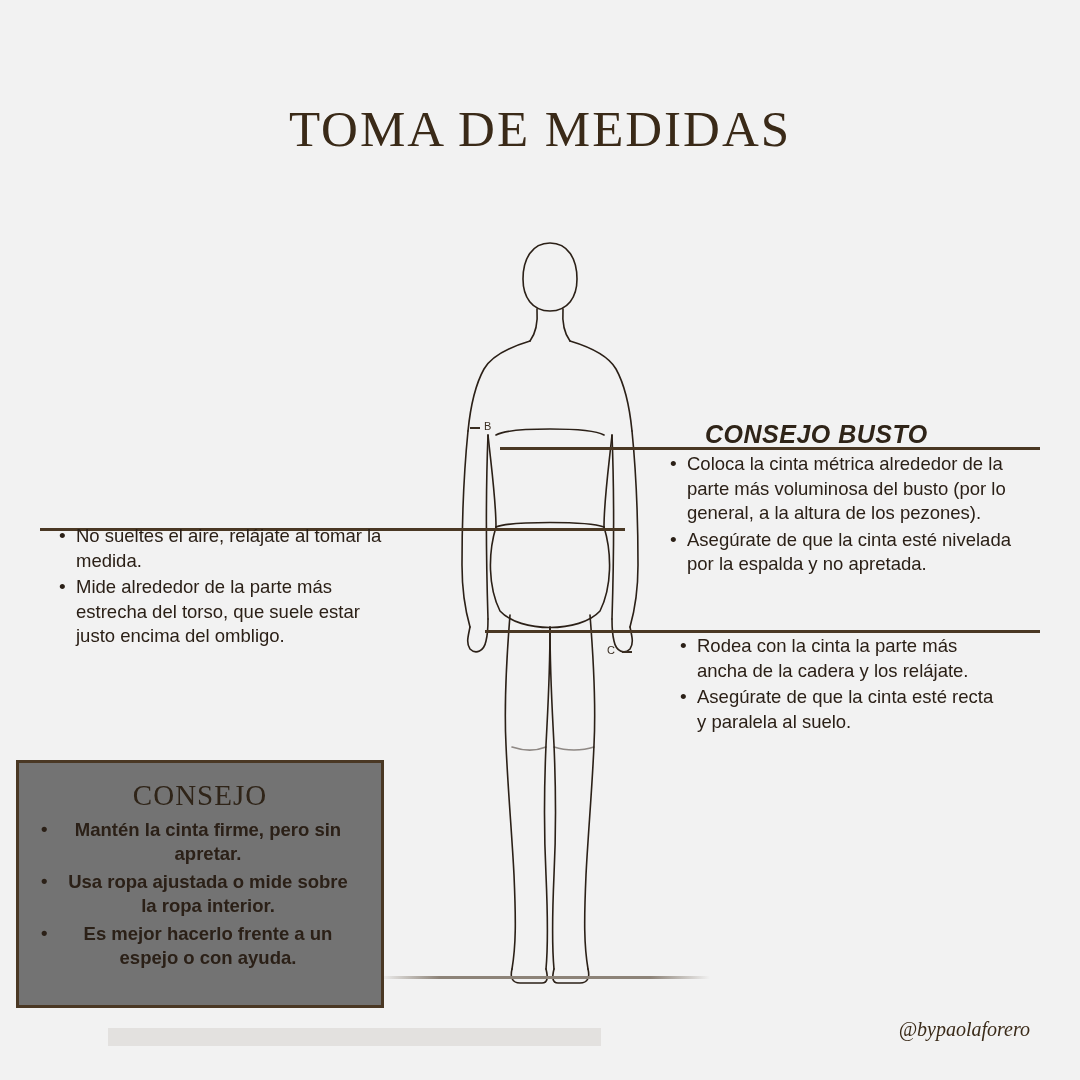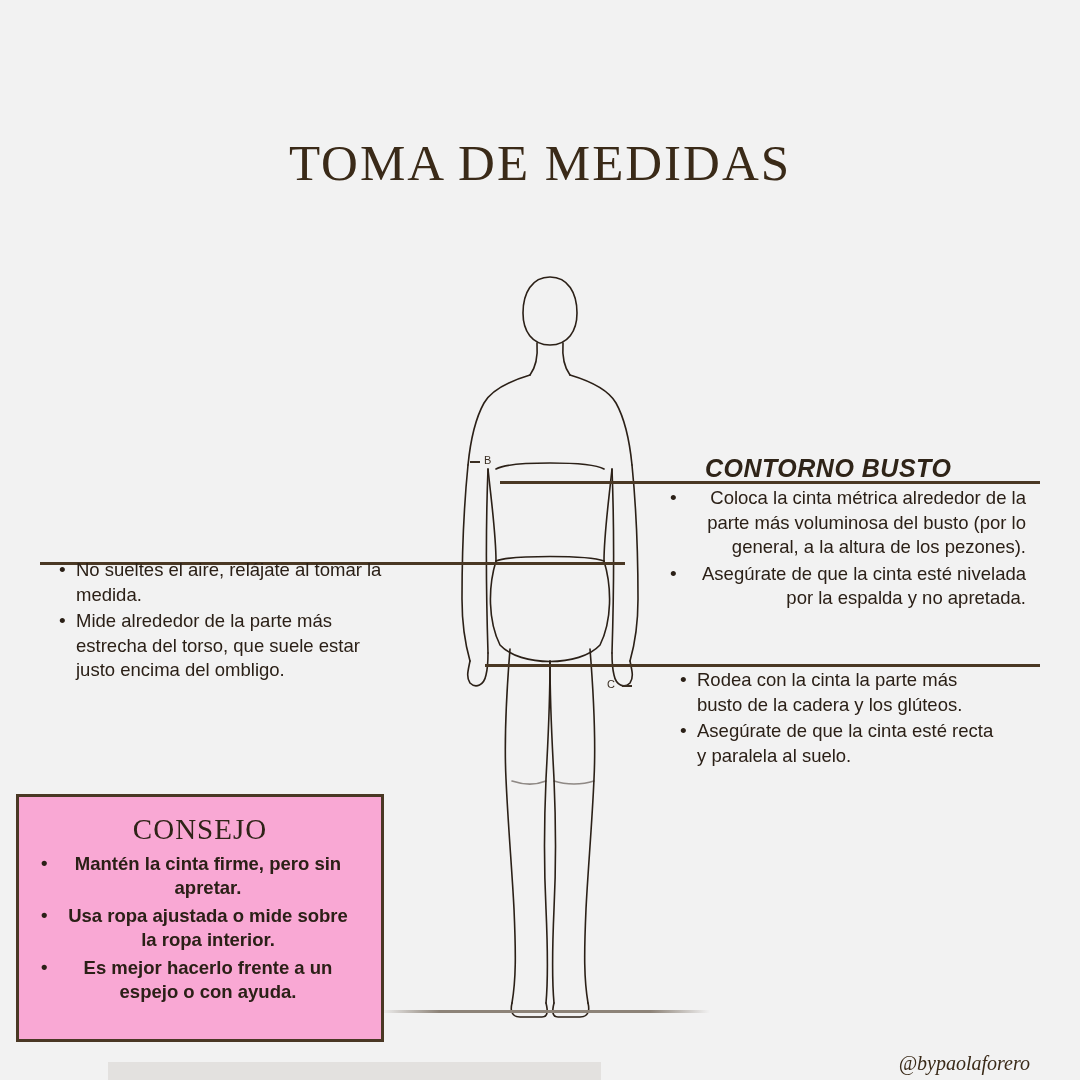--- a/index.html
+++ b/index.html
@@ -13,21 +13,20 @@
     font-family: "Liberation Sans", sans-serif;
     color: #3a2e22;
     overflow: hidden;
     position: relative;
   }
   .page {
     position: absolute;
     inset: 0;
     width: 1080px;
     height: 1028px;
-    margin-top: 34px;
   }
 
   
   .title {
     position: absolute;
     top: 100px;
     left: 0;
     width: 1080px;
     text-align: center;
     font-family: "Liberation Serif", serif;
@@ -97,33 +96,33 @@
     position: relative;
     margin-bottom: 2px;
   }
   .bullets li::before {
     content: "\2022";
     position: absolute;
     left: -17px;
     top: -1px;
     font-size: 19px;
   }
-  .b-bust   { left: 666px; top: 452px; width: 360px; text-align: right; }
+  .b-bust   { left: 666px; top: 452px; width: 360px; }
   .b-waist  { left: 55px;  top: 524px; width: 345px; }
   .b-cadera { left: 676px; top: 634px; width: 330px; }
 
   
   .consejo {
     position: absolute;
     left: 16px;
     top: 760px;
     width: 368px;
     height: 248px;
     border: 3px solid #4a3824;
-    background: #f9a8d4;
+    background: #737373;
     box-sizing: border-box;
     padding: 16px 12px 10px 12px;
   }
   .consejo-title {
     text-align: center;
     font-family: "Liberation Serif", serif;
     font-size: 29px;
     letter-spacing: 1px;
     color: #2f2418;
     margin-bottom: 6px;
@@ -238,38 +237,38 @@
 
   <div class="measure-line line-bust"></div>
   <div class="measure-line line-waist"></div>
   <div class="measure-line line-hip"></div>
 
   <div class="tick tick-b"></div>
   <div class="tag tag-b">B</div>
   <div class="tick tick-c"></div>
   <div class="tag tag-c">C</div>
 
-  <div class="sec-heading h-bust">CONTORNO BUSTO</div>
+  <div class="sec-heading h-bust">CONSEJO BUSTO</div>
   <div class="bullets b-bust">
     <ul>
       <li>Coloca la cinta métrica alrededor de la parte más voluminosa del busto (por lo general, a la altura de los pezones).</li>
       <li>Asegúrate de que la cinta esté nivelada por la espalda y no apretada.</li>
     </ul>
   </div>
 
   <div class="bullets b-waist">
     <ul>
       <li>No sueltes el aire, relájate al tomar la medida.</li>
       <li>Mide alrededor de la parte más estrecha del torso, que suele estar justo encima del ombligo.</li>
     </ul>
   </div>
 
   <div class="bullets b-cadera">
     <ul>
-      <li>Rodea con la cinta la parte más busto de la cadera y los glúteos.</li>
+      <li>Rodea con la cinta la parte más ancha de la cadera y los relájate.</li>
       <li>Asegúrate de que la cinta esté recta y paralela al suelo.</li>
     </ul>
   </div>
 
   <div class="consejo">
     <div class="consejo-title">CONSEJO</div>
     <ul>
       <li>Mantén la cinta firme, pero sin apretar.</li>
       <li>Usa ropa ajustada o mide sobre la ropa interior.</li>
       <li>Es mejor hacerlo frente a un espejo o con ayuda.</li>

